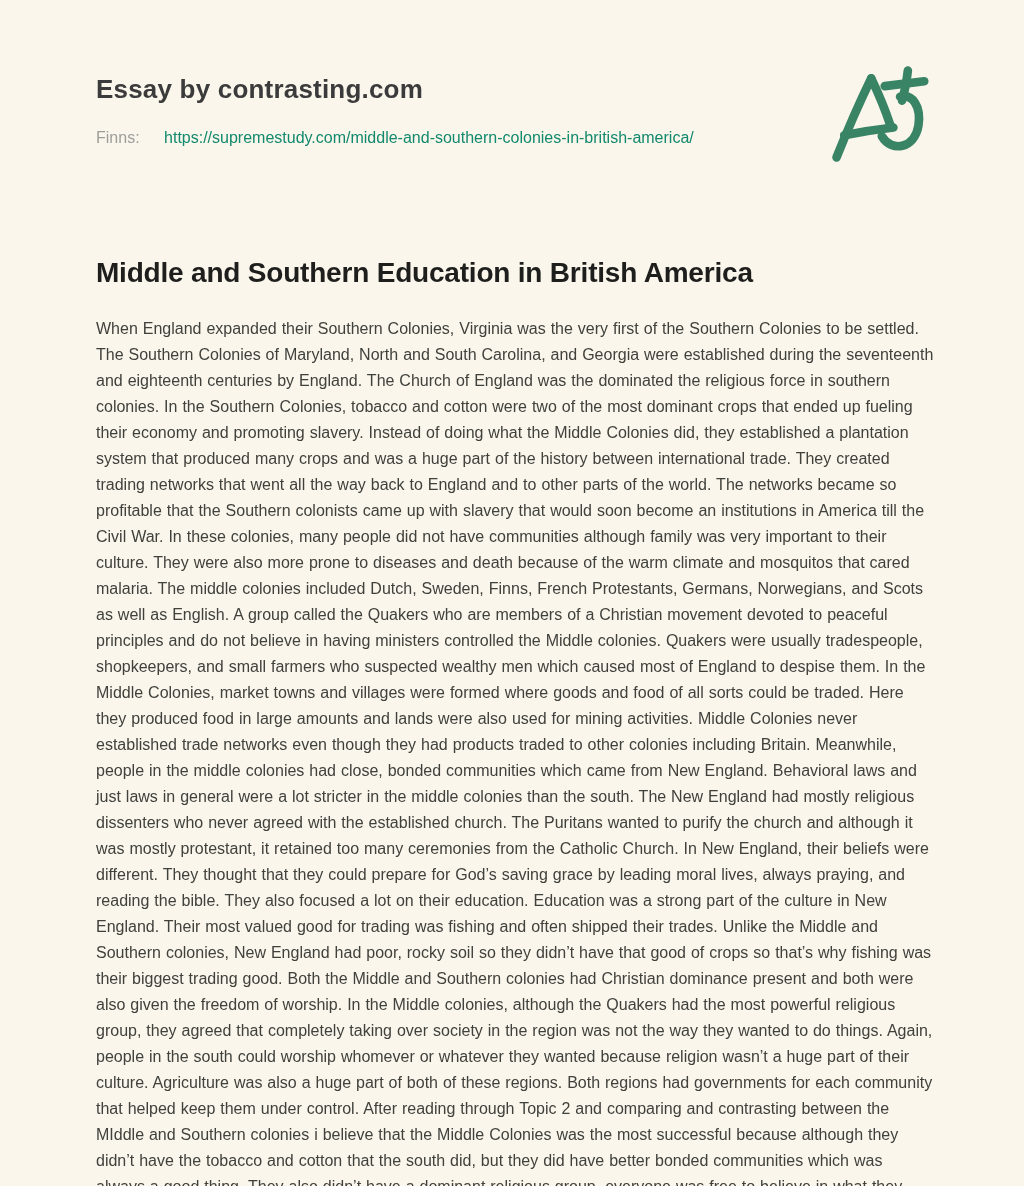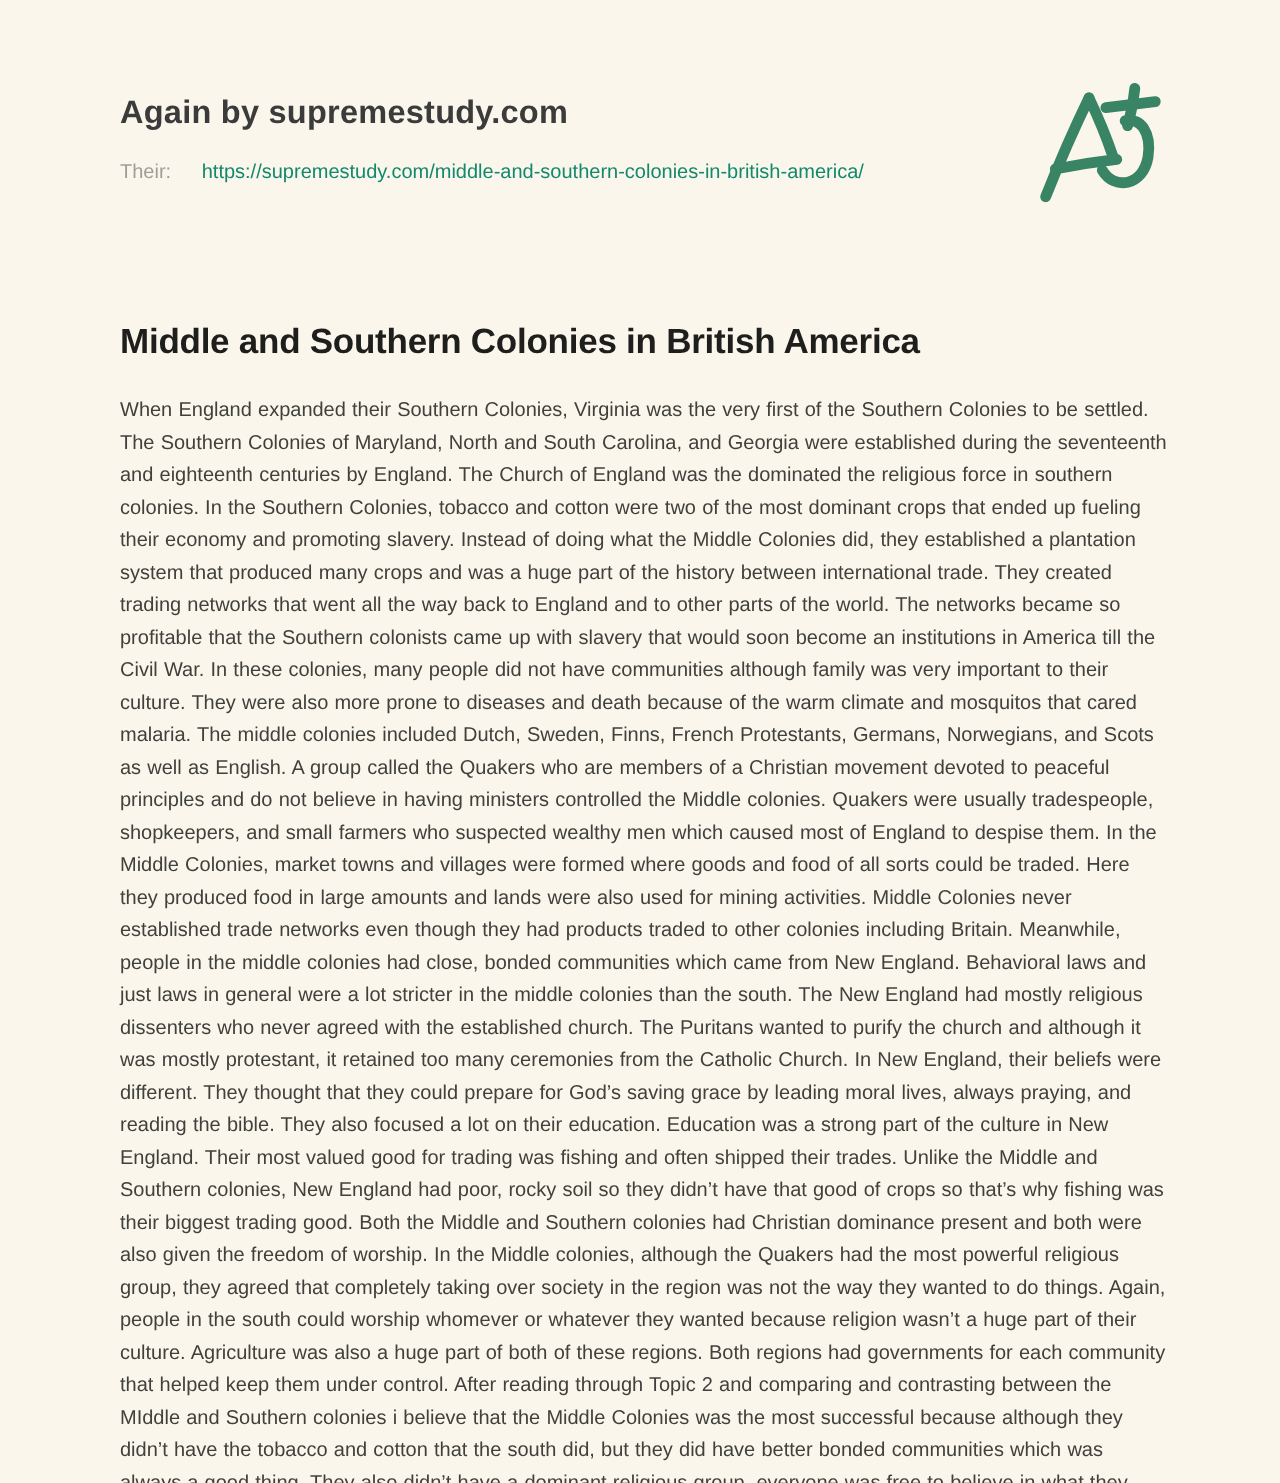--- a/index.html
+++ b/index.html
@@ -63,37 +63,37 @@
     text-align: left;
     word-spacing: 0.5px;
   }
 </style>
 </head>
 <body>
 
 <div class="page">
 
   <header>
-    <h1 class="site-title">Again by supremestudy.com</h1>
+    <h1 class="site-title">Essay by contrasting.com</h1>
     <p class="source-line">
-      <span>Their:</span>
+      <span>Finns:</span>
       <a href="#">https://supremestudy.com/middle-and-southern-colonies-in-british-america/</a>
     </p>
   </header>
 
   <div class="logo">
 
     <svg viewBox="0 0 110 110" fill="none" stroke="#3a8466" stroke-width="9" stroke-linecap="round">
       <path d="M 13 99 Q 31 54 49 17"></path>
       <path d="M 49 17 Q 61 42 69 66"></path>
       <path d="M 21 76 Q 46 71 72 68"></path>
       <path d="M 60 77 C 70 94 94 90 98 66 C 101 46 92 33 79 36"></path>
       <path d="M 87 9 Q 85 26 81 40"></path>
       <path d="M 63 25 L 104 20"></path>
     </svg>
   </div>
 
   <main>
-    <h2 class="essay-title">Middle and Southern Colonies in British America</h2>
+    <h2 class="essay-title">Middle and Southern Education in British America</h2>
     <p class="essay-body">When England expanded their Southern Colonies, Virginia was the very first of the Southern Colonies to be settled. The Southern Colonies of Maryland, North and South Carolina, and Georgia were established during the seventeenth and eighteenth centuries by England. The Church of England was the dominated the religious force in southern colonies. In the Southern Colonies, tobacco and cotton were two of the most dominant crops that ended up fueling their economy and promoting slavery. Instead of doing what the Middle Colonies did, they established a plantation system that produced many crops and was a huge part of the history between international trade. They created trading networks that went all the way back to England and to other parts of the world. The networks became so profitable that the Southern colonists came up with slavery that would soon become an institutions in America till the Civil War. In these colonies, many people did not have communities although family was very important to their culture. They were also more prone to diseases and death because of the warm climate and mosquitos that cared malaria. The middle colonies included Dutch, Sweden, Finns, French Protestants, Germans, Norwegians, and Scots as well as English. A group called the Quakers who are members of a Christian movement devoted to peaceful principles and do not believe in having ministers controlled the Middle colonies. Quakers were usually tradespeople, shopkeepers, and small farmers who suspected wealthy men which caused most of England to despise them. In the Middle Colonies, market towns and villages were formed where goods and food of all sorts could be traded. Here they produced food in large amounts and lands were also used for mining activities. Middle Colonies never established trade networks even though they had products traded to other colonies including Britain. Meanwhile, people in the middle colonies had close, bonded communities which came from New England. Behavioral laws and just laws in general were a lot stricter in the middle colonies than the south. The New England had mostly religious dissenters who never agreed with the established church. The Puritans wanted to purify the church and although it was mostly protestant, it retained too many ceremonies from the Catholic Church. In New England, their beliefs were different. They thought that they could prepare for God’s saving grace by leading moral lives, always praying, and reading the bible. They also focused a lot on their education. Education was a strong part of the culture in New England. Their most valued good for trading was fishing and often shipped their trades. Unlike the Middle and Southern colonies, New England had poor, rocky soil so they didn’t have that good of crops so that’s why fishing was their biggest trading good. Both the Middle and Southern colonies had Christian dominance present and both were also given the freedom of worship. In the Middle colonies, although the Quakers had the most powerful religious group, they agreed that completely taking over society in the region was not the way they wanted to do things. Again, people in the south could worship whomever or whatever they wanted because religion wasn’t a huge part of their culture. Agriculture was also a huge part of both of these regions. Both regions had governments for each community that helped keep them under control. After reading through Topic 2 and comparing and contrasting between the MIddle and Southern colonies i believe that the Middle Colonies was the most successful because although they didn’t have the tobacco and cotton that the south did, but they did have better bonded communities which was always a good thing. They also didn’t have a dominant religious group, everyone was free to believe in what they wanted. The middle colonies were as prone to diseases as death as the southern either. And instead of the plantation system and slavery outbreak, they had markets and villages for trading their goods.</p>
   </main>
 
 </div>
 
 </body></html>

